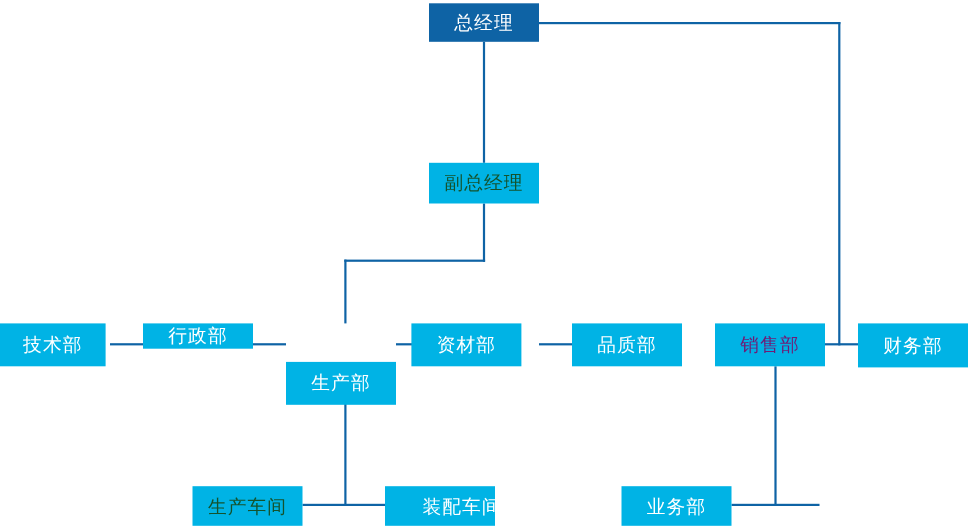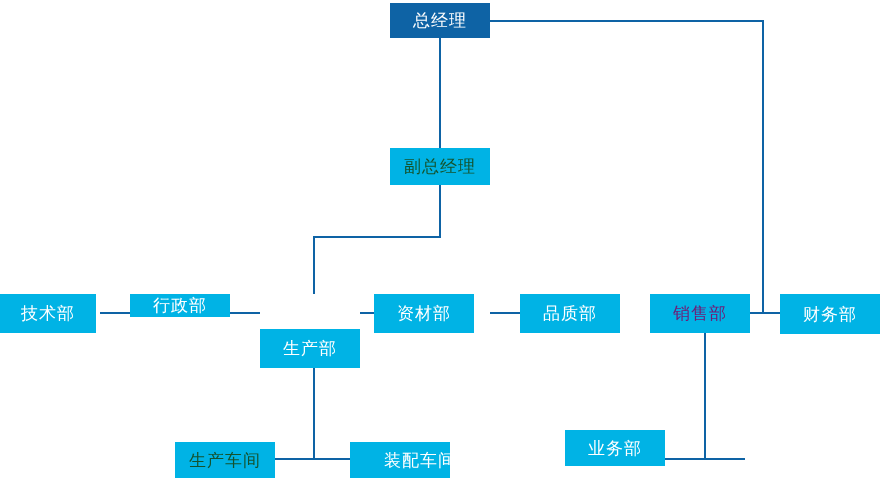--- a/index.html
+++ b/index.html
@@ -54,14 +54,14 @@
     <div class="node" style="left: 390px; top: 148px; width: 100px; height: 37px; background: rgb(0, 179, 229); color: #14532d;">副总经理</div>
     <div class="node" style="left: 0px; top: 294px; width: 96px; height: 39px; background: rgb(0, 179, 229); color: rgb(255, 255, 255);">技术部</div>
     <div class="node" style="left: 130px; top: 294px; width: 100px; height: 23px; background: rgb(0, 179, 229); color: rgb(255, 255, 255);">行政部</div>
     <div class="node" style="left: 260px; top: 294px; width: 100px; height: 39px; background: rgb(0, 179, 229); color: rgb(255, 255, 255); margin-top: 35px;">生产部</div>
     <div class="node" style="left: 374px; top: 294px; width: 100px; height: 39px; background: rgb(0, 179, 229); color: rgb(255, 255, 255);">资材部</div>
     <div class="node" style="left: 520px; top: 294px; width: 100px; height: 39px; background: rgb(0, 179, 229); color: rgb(255, 255, 255); text-align: right;">品质部</div>
     <div class="node" style="left: 650px; top: 294px; width: 100px; height: 39px; background: rgb(0, 179, 229); color: #701a75;">销售部</div>
     <div class="node" style="left: 780px; top: 294px; width: 100px; height: 40px; background: rgb(0, 179, 229); color: rgb(255, 255, 255);">财务部</div>
     <div class="node" style="left: 175px; top: 442px; width: 100px; height: 36px; background: rgb(0, 179, 229); color: #14532d;">生产车间</div>
     <div class="node" style="left: 350px; top: 442px; width: 100px; height: 36px; background: rgb(0, 179, 229); color: rgb(255, 255, 255); padding-left: 40px;">装配车间</div>
-    <div class="node" style="left: 565px; top: 430px; width: 100px; height: 36px; background: rgb(0, 179, 229); color: rgb(255, 255, 255);">业务部</div>
+    <div class="node" style="left: 565px; top: 442px; width: 100px; height: 36px; background: rgb(0, 179, 229); color: rgb(255, 255, 255);">业务部</div>
   </div>
 
 </body></html>

